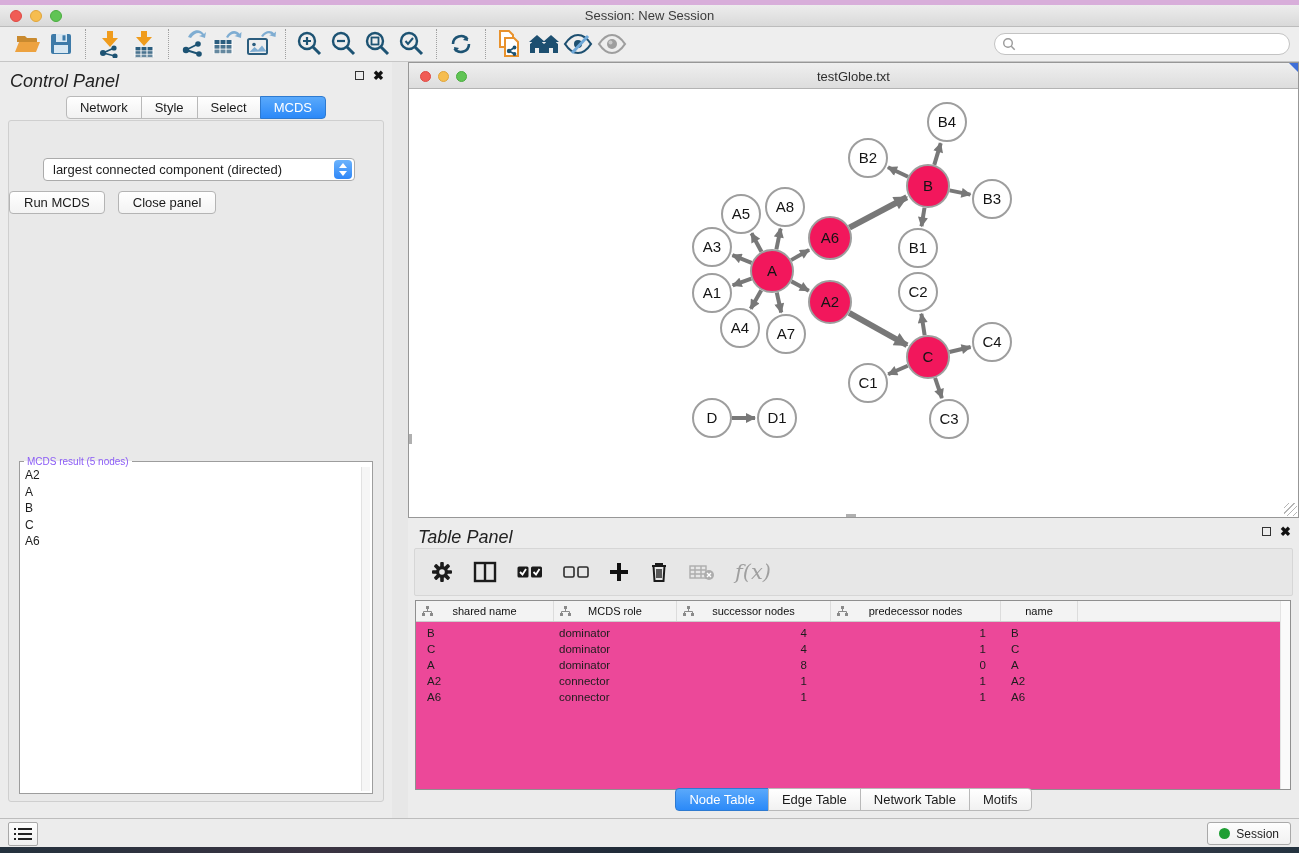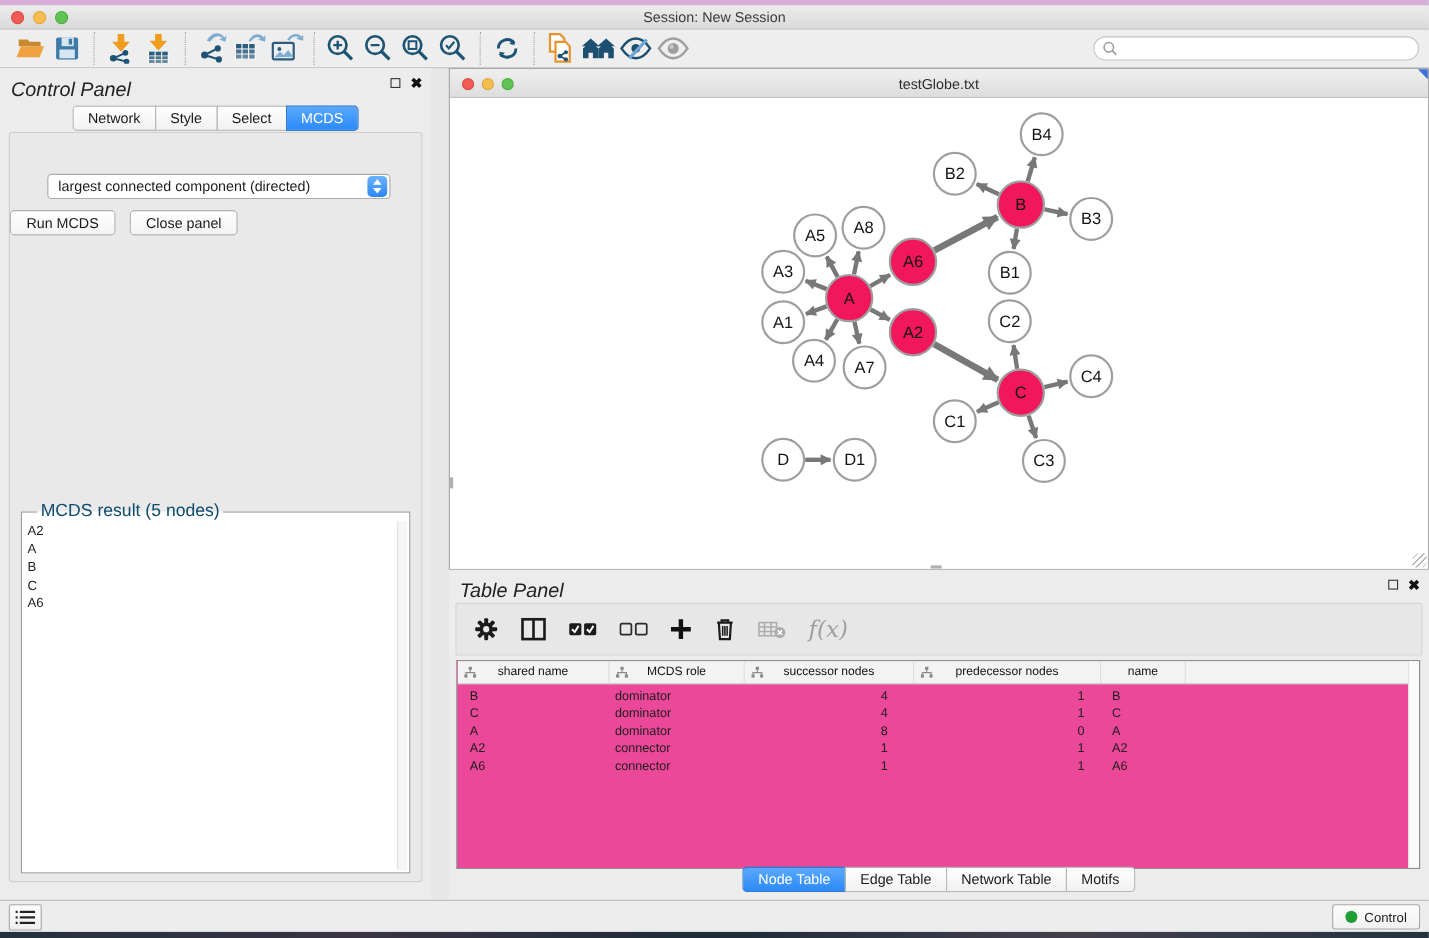--- a/index.html
+++ b/index.html
@@ -48,21 +48,21 @@
   .dd-stepper { width:18px; height:19px; margin-right:2px; border-radius:4px;
     background:linear-gradient(#6cb3fc,#2e87f8); position:relative; }
   .dd-stepper i { position:absolute; left:4.5px; width:0; height:0; border-left:4.5px solid transparent; border-right:4.5px solid transparent; }
   .dd-stepper i.up { top:3px; border-bottom:5px solid #fff; }
   .dd-stepper i.dn { bottom:3px; border-top:5px solid #fff; }
   .btn-row { position:absolute; left:0; right:0; top:70px; display:flex; justify-content:flex-start; gap:13px; }
   .push-btn { background:linear-gradient(#ffffff,#f3f3f3); border:1px solid #b4b4b4; border-radius:4px;
     font-size:13px; padding:3px 14px; color:#1a1a1a; }
   fieldset.result-box { position:absolute; left:10px; right:10px; top:335px; bottom:7px;
     border:1px solid #9d9d9d; background:#fff; }
-  fieldset.result-box legend { font-size:16px; color:#0c4a6e; margin-left:14px; padding:0 3px; background:transparent; }
+  fieldset.result-box legend { font-size:10px; color:#8b5cf6; margin-left:4px; padding:0 3px; background:transparent; }
   .result-list { position:absolute; inset:0 12px 2px 2px; background:#fff; overflow:hidden; }
   .result-item { font-size:12px; line-height:16.5px; padding-left:3px; }
   .result-scroll { position:absolute; top:0; right:2px; bottom:2px; width:9px; background:#f6f6f6; border-left:1px solid #e2e2e2; }
 
   
   .net-window { position:absolute; left:408px; top:62px; width:891px; height:456px;
     border:1px solid #979797; background:#fff; }
   .net-titlebar { position:relative; height:26px; background:linear-gradient(#efefef,#dddddd); border-bottom:1px solid #b3b3b3; }
   .net-titlebar .lights { left:11px; top:8px; gap:7px; }
   .net-titlebar .light { width:11px; height:11px; }
@@ -615,15 +615,15 @@
           <rect x="4" y="1" width="14" height="2"></rect>
           <rect x="0" y="6" width="2" height="2"></rect>
           <rect x="4" y="6" width="14" height="2"></rect>
           <rect x="0" y="11" width="2" height="2"></rect>
           <rect x="4" y="11" width="14" height="2"></rect>
         </g>
       </svg>
   </div>
   <div class="memory-btn">
     <span class="mem-dot"></span>
-    <span>Control</span>
+    <span>Session</span>
   </div>
 </div>
 
 </body></html>

